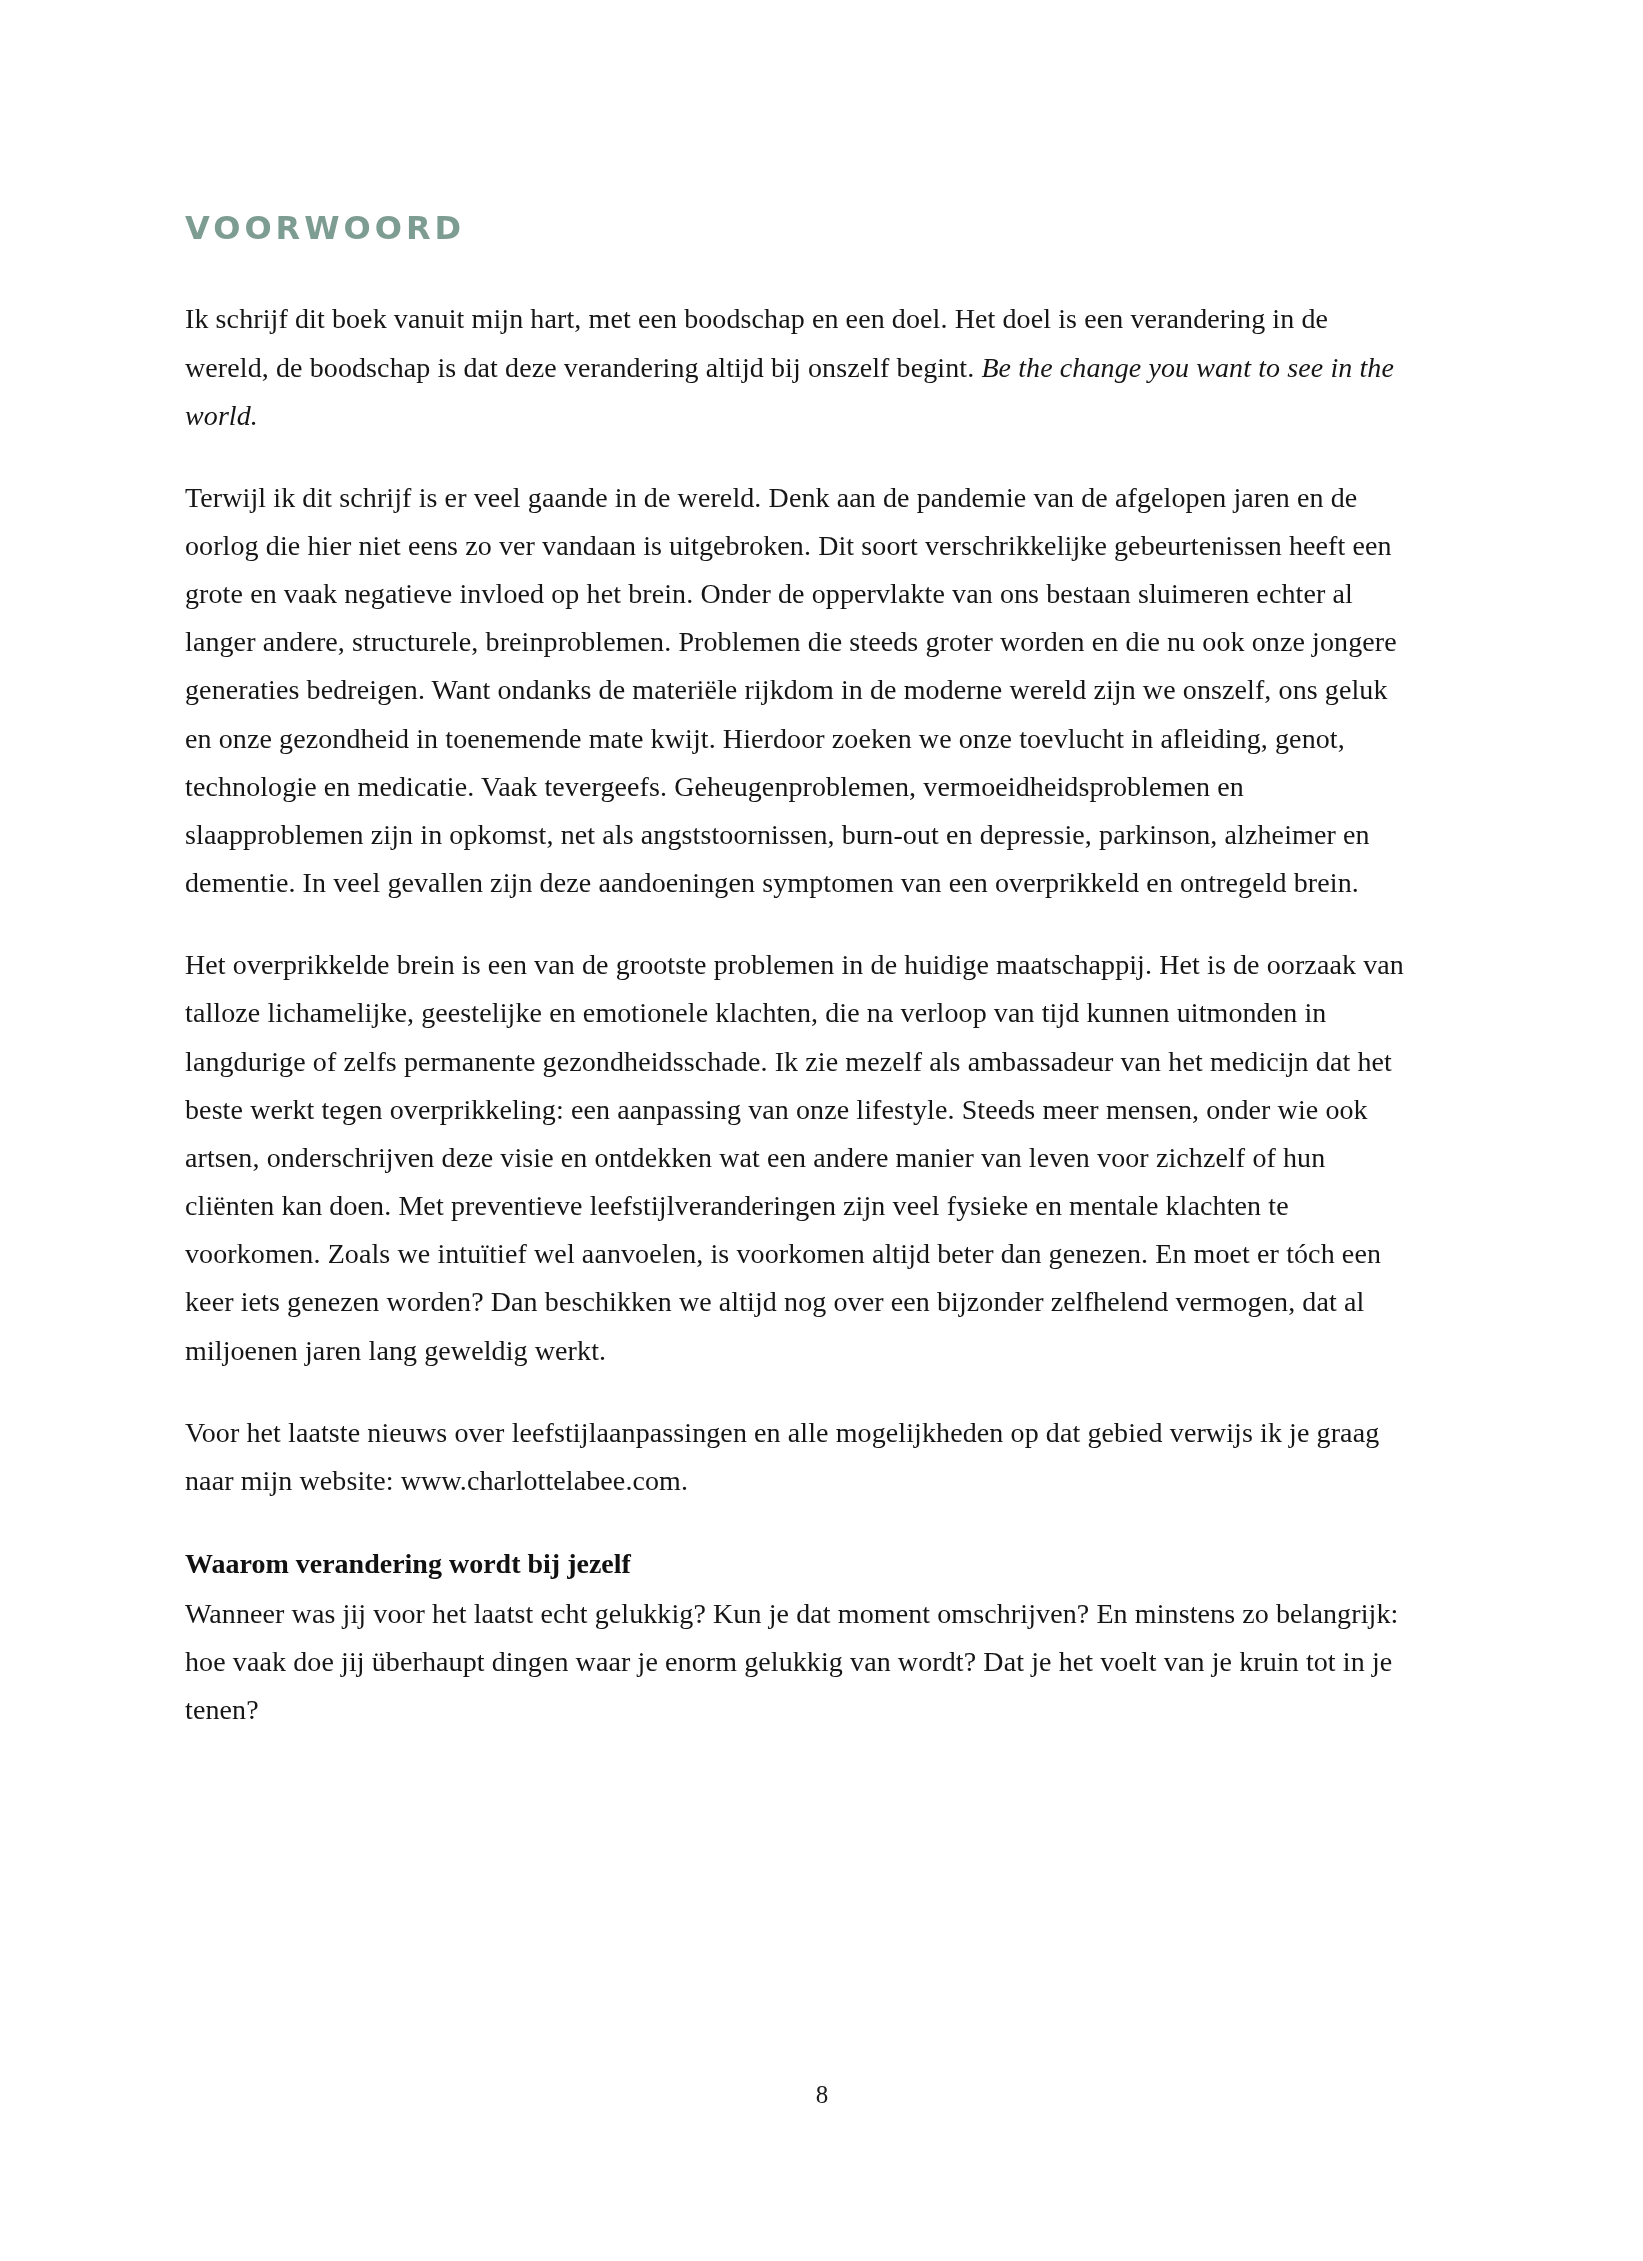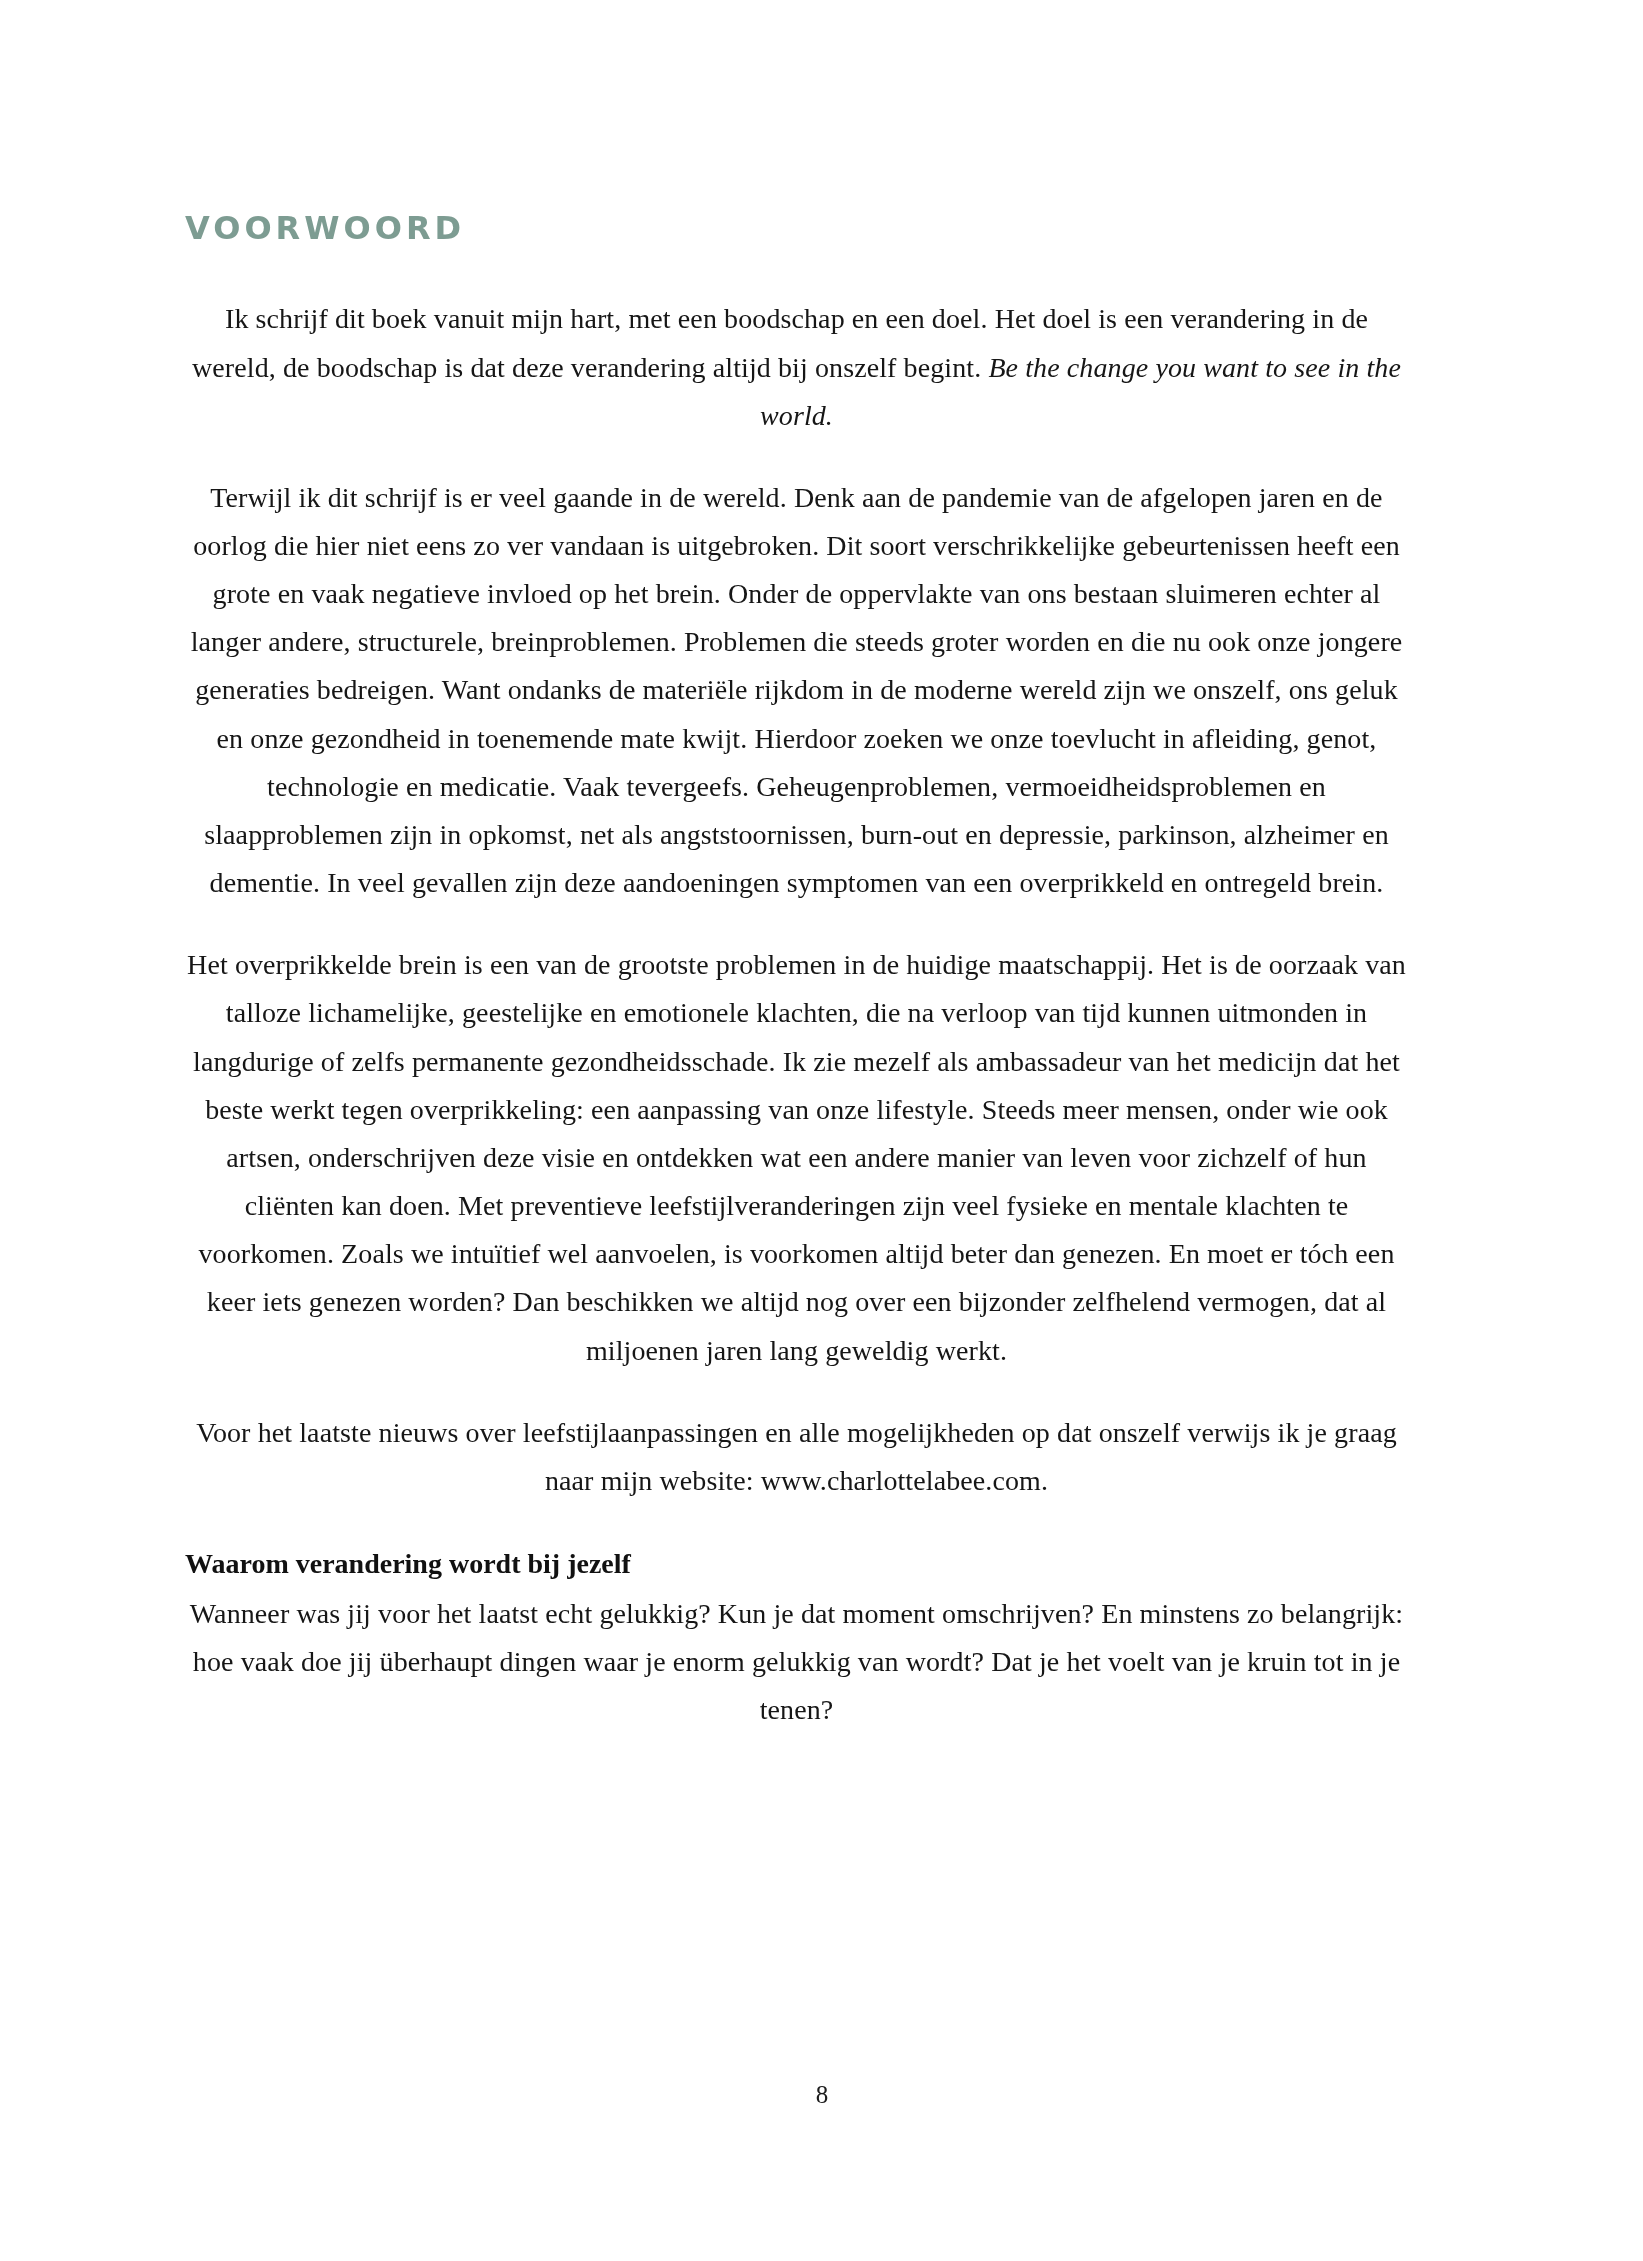--- a/index.html
+++ b/index.html
@@ -34,21 +34,21 @@
     letter-spacing: 4px;
     font-weight: 600;
     color: #7d9c92;
     margin: 0 0 48px 0;
     line-height: 1.2;
   }
   p.body-text {
     font-size: 28px;
     line-height: 1.72;
     margin: 0 0 34px 0;
-    text-align: center;
+    text-align: left;
     color: #161616;
     letter-spacing: 0.1px;
   }
   p.body-text.tight {
     margin-bottom: 0;
   }
   .italic-line {
     font-style: italic;
   }
   .subhead {
@@ -82,21 +82,21 @@
 
     <p class="body-text">
       <span>Ik schrijf dit boek vanuit mijn hart, met een boodschap en een doel. Het doel is een verandering in de wereld, de boodschap is dat deze verandering altijd bij onszelf begint.</span>
       <span class="italic-line">Be the change you want to see in the world.</span>
     </p>
 
     <p class="body-text">Terwijl ik dit schrijf is er veel gaande in de wereld. Denk aan de pandemie van de afgelopen jaren en de oorlog die hier niet eens zo ver vandaan is uitgebroken. Dit soort verschrikkelijke gebeurtenissen heeft een grote en vaak negatieve invloed op het brein. Onder de oppervlakte van ons bestaan sluimeren echter al langer andere, structurele, breinproblemen. Problemen die steeds groter worden en die nu ook onze jongere generaties bedreigen. Want ondanks de materiële rijkdom in de moderne wereld zijn we onszelf, ons geluk en onze gezondheid in toenemende mate kwijt. Hierdoor zoeken we onze toevlucht in afleiding, genot, technologie en medicatie. Vaak tevergeefs. Geheugenproblemen, vermoeidheidsproblemen en slaapproblemen zijn in opkomst, net als angststoornissen, burn-out en depressie, parkinson, alzheimer en dementie. In veel gevallen zijn deze aandoeningen symptomen van een overprikkeld en ontregeld brein.</p>
 
     <p class="body-text">Het overprikkelde brein is een van de grootste problemen in de huidige maatschappij. Het is de oorzaak van talloze lichamelijke, geestelijke en emotionele klachten, die na verloop van tijd kunnen uitmonden in langdurige of zelfs permanente gezondheidsschade. Ik zie mezelf als ambassadeur van het medicijn dat het beste werkt tegen overprikkeling: een aanpassing van onze lifestyle. Steeds meer mensen, onder wie ook artsen, onderschrijven deze visie en ontdekken wat een andere manier van leven voor zichzelf of hun cliënten kan doen. Met preventieve leefstijlveranderingen zijn veel fysieke en mentale klachten te voorkomen. Zoals we intuïtief wel aanvoelen, is voorkomen altijd beter dan genezen. En moet er tóch een keer iets genezen worden? Dan beschikken we altijd nog over een bijzonder zelfhelend vermogen, dat al miljoenen jaren lang geweldig werkt.</p>
 
-    <p class="body-text">Voor het laatste nieuws over leefstijlaanpassingen en alle mogelijkheden op dat onszelf verwijs ik je graag naar mijn website: www.charlottelabee.com.</p>
+    <p class="body-text">Voor het laatste nieuws over leefstijlaanpassingen en alle mogelijkheden op dat gebied verwijs ik je graag naar mijn website: www.charlottelabee.com.</p>
 
     <div class="subhead-block">
       <p class="subhead">Waarom verandering wordt bij jezelf</p>
       <p class="body-text tight">Wanneer was jij voor het laatst echt gelukkig? Kun je dat moment omschrijven? En minstens zo belangrijk: hoe vaak doe jij überhaupt dingen waar je enorm gelukkig van wordt? Dat je het voelt van je kruin tot in je tenen?</p>
     </div>
 
   </div>
 
   <div class="page-number">8</div>
 </div>

